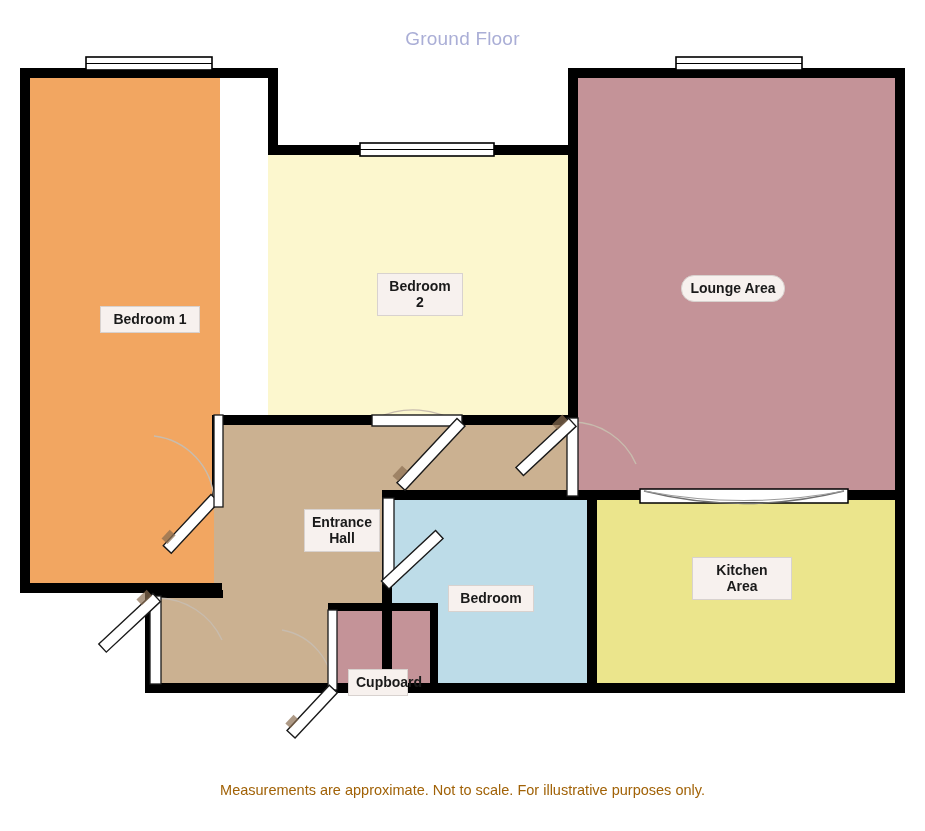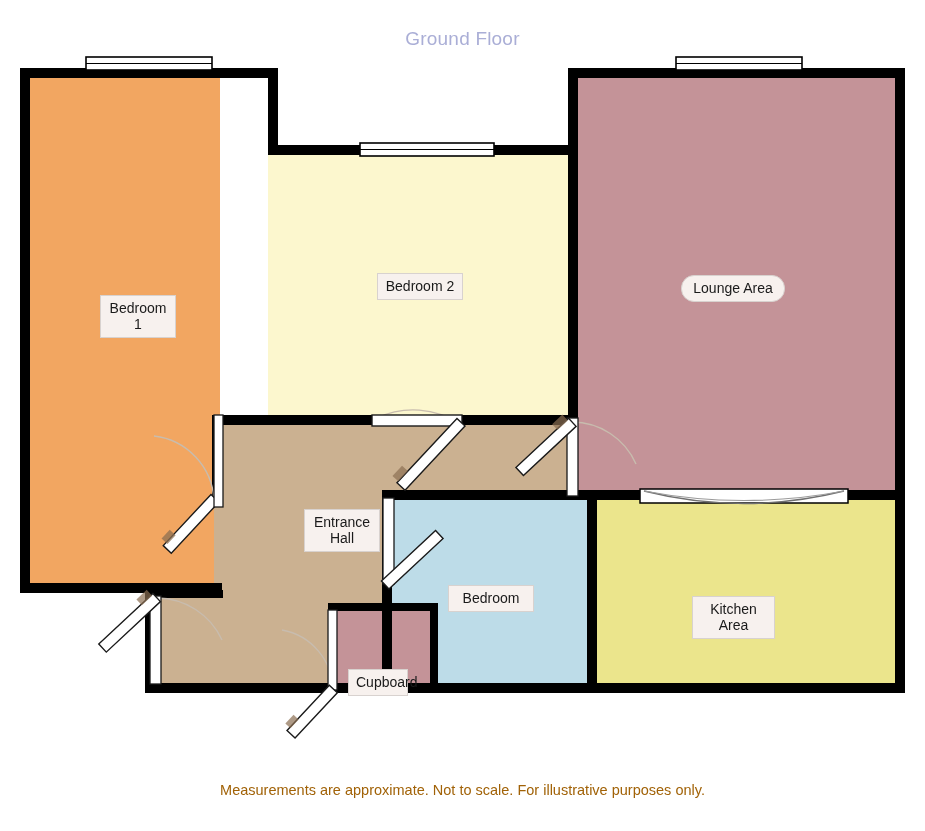--- a/index.html
+++ b/index.html
@@ -48,20 +48,21 @@
     position: absolute;
     background: #f7f1ee;
     border: 1px solid #d8d2cf;
     color: #1a1a1a;
     font-size: 14px;
     line-height: 16px;
     padding: 4px 7px 5px 7px;
     text-align: center;
     white-space: pre-line;
     box-sizing: border-box;
+    font-weight: bold;
   }
 </style>
 </head>
 <body>
 
 <div id="plan-root">
 
   <div class="plan-title">Ground Floor</div>
 
   <svg id="floorplan-svg" width="925" height="831" viewBox="0 0 925 831">
@@ -193,30 +194,30 @@
       <path d="M 333 690 A 62 62 0 0 0 282 630" fill="none" stroke="#c8bcae" stroke-width="1.4"></path>
       <rect x="328" y="610" width="9" height="80" fill="#FFFFFF" stroke="#1a1a1a" stroke-width="1.3"></rect>
       <g transform="rotate(-47 333 690)">
         <rect x="272" y="684" width="62" height="11" fill="#FFFFFF" stroke="#1a1a1a" stroke-width="1.4"></rect>
         <rect x="276" y="678" width="12" height="7" fill="#8c6f52" opacity="0.7"></rect>
       </g>
     </g>
 
   </svg>
 
-  <div class="room-label" style="left:100px; top:295px; width:76px;">Bedroom 1</div>
+  <div class="room-label" style="left:100px; top:306px; width:100px;">Bedroom 1</div>
 
   <div class="room-label" style="left:377px; top:273px; width:86px;">Bedroom 2</div>
 
   <div class="room-label" style="left:681px; top:275px; width:104px;border-radius:13px;">Lounge Area</div>
 
   <div class="room-label" style="left:292px; top:509px; width:76px;margin-left:12px;">Entrance
 Hall</div>
 
   <div class="room-label" style="left:448px; top:585px; width:86px;">Bedroom</div>
 
-  <div class="room-label" style="left:692px; top:596px; width:83px;">Kitchen Area</div>
+  <div class="room-label" style="left:692px; top:557px; width:100px;">Kitchen Area</div>
 
   <div class="room-label" style="left:348px; top:637px; width:60px;margin-top:32px;">Cupboard</div>
 
   <div class="plan-footer">Measurements are approximate. Not to scale. For illustrative purposes only.</div>
 
 </div>
 
 </body></html>

